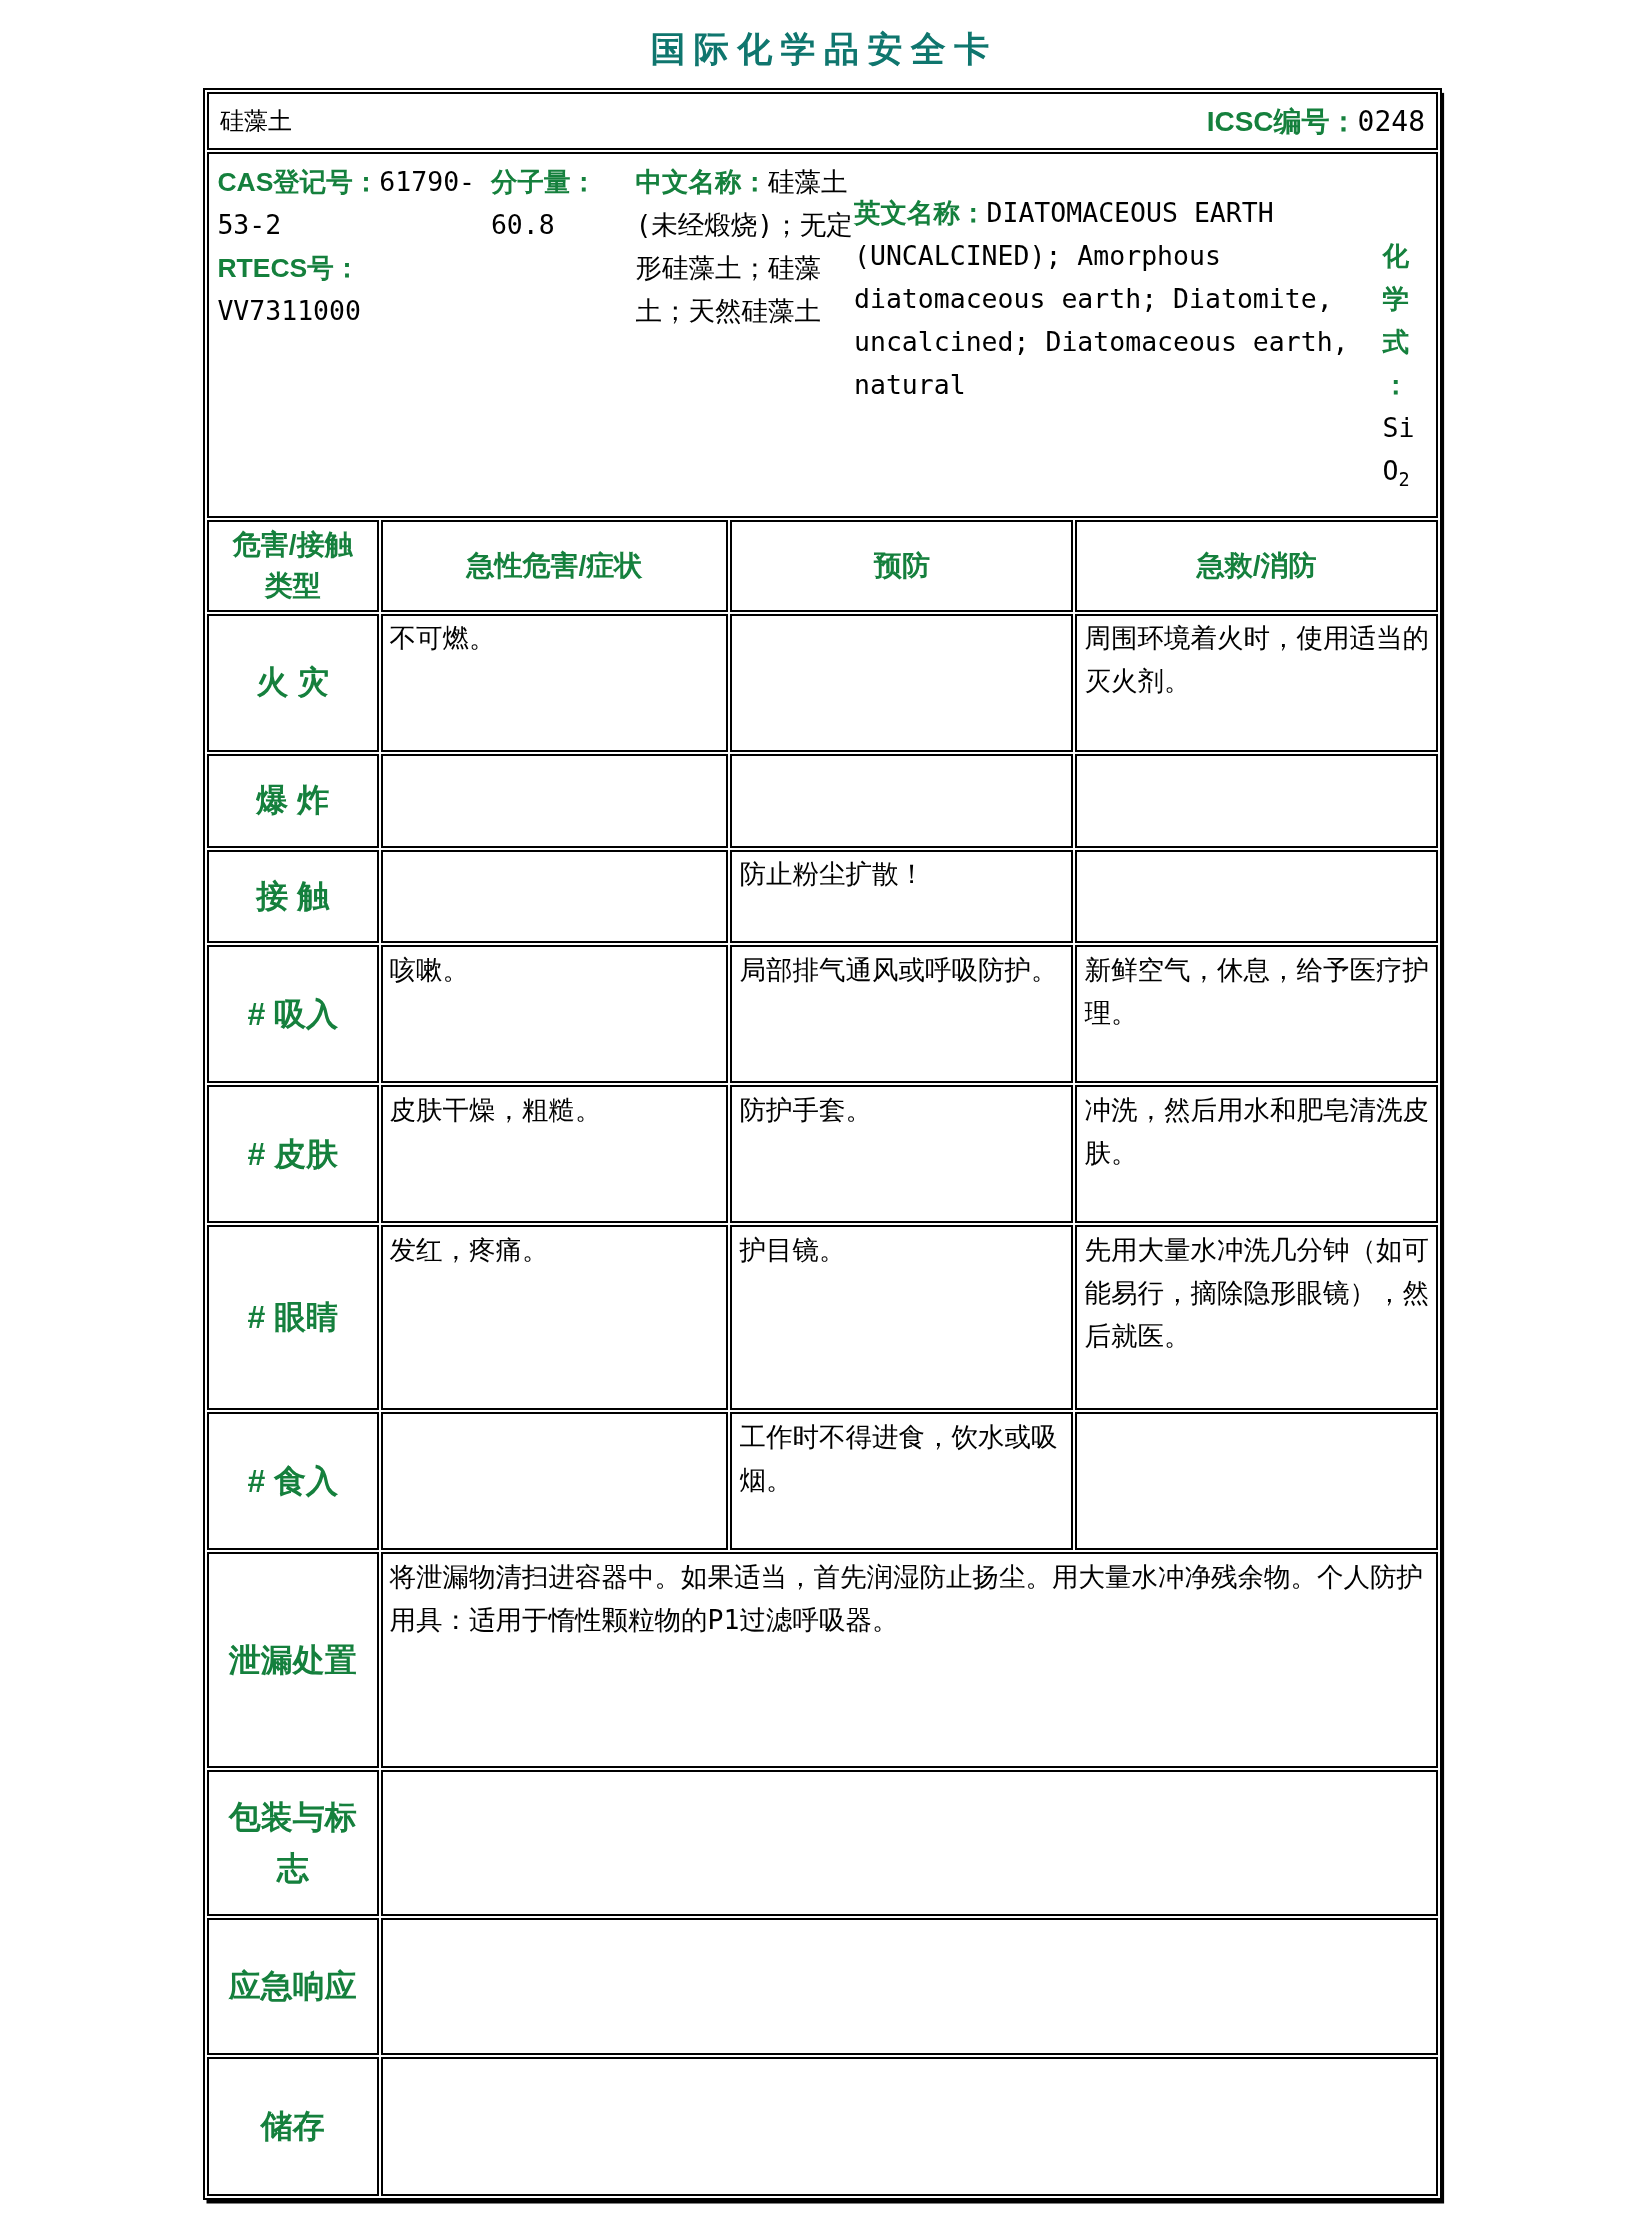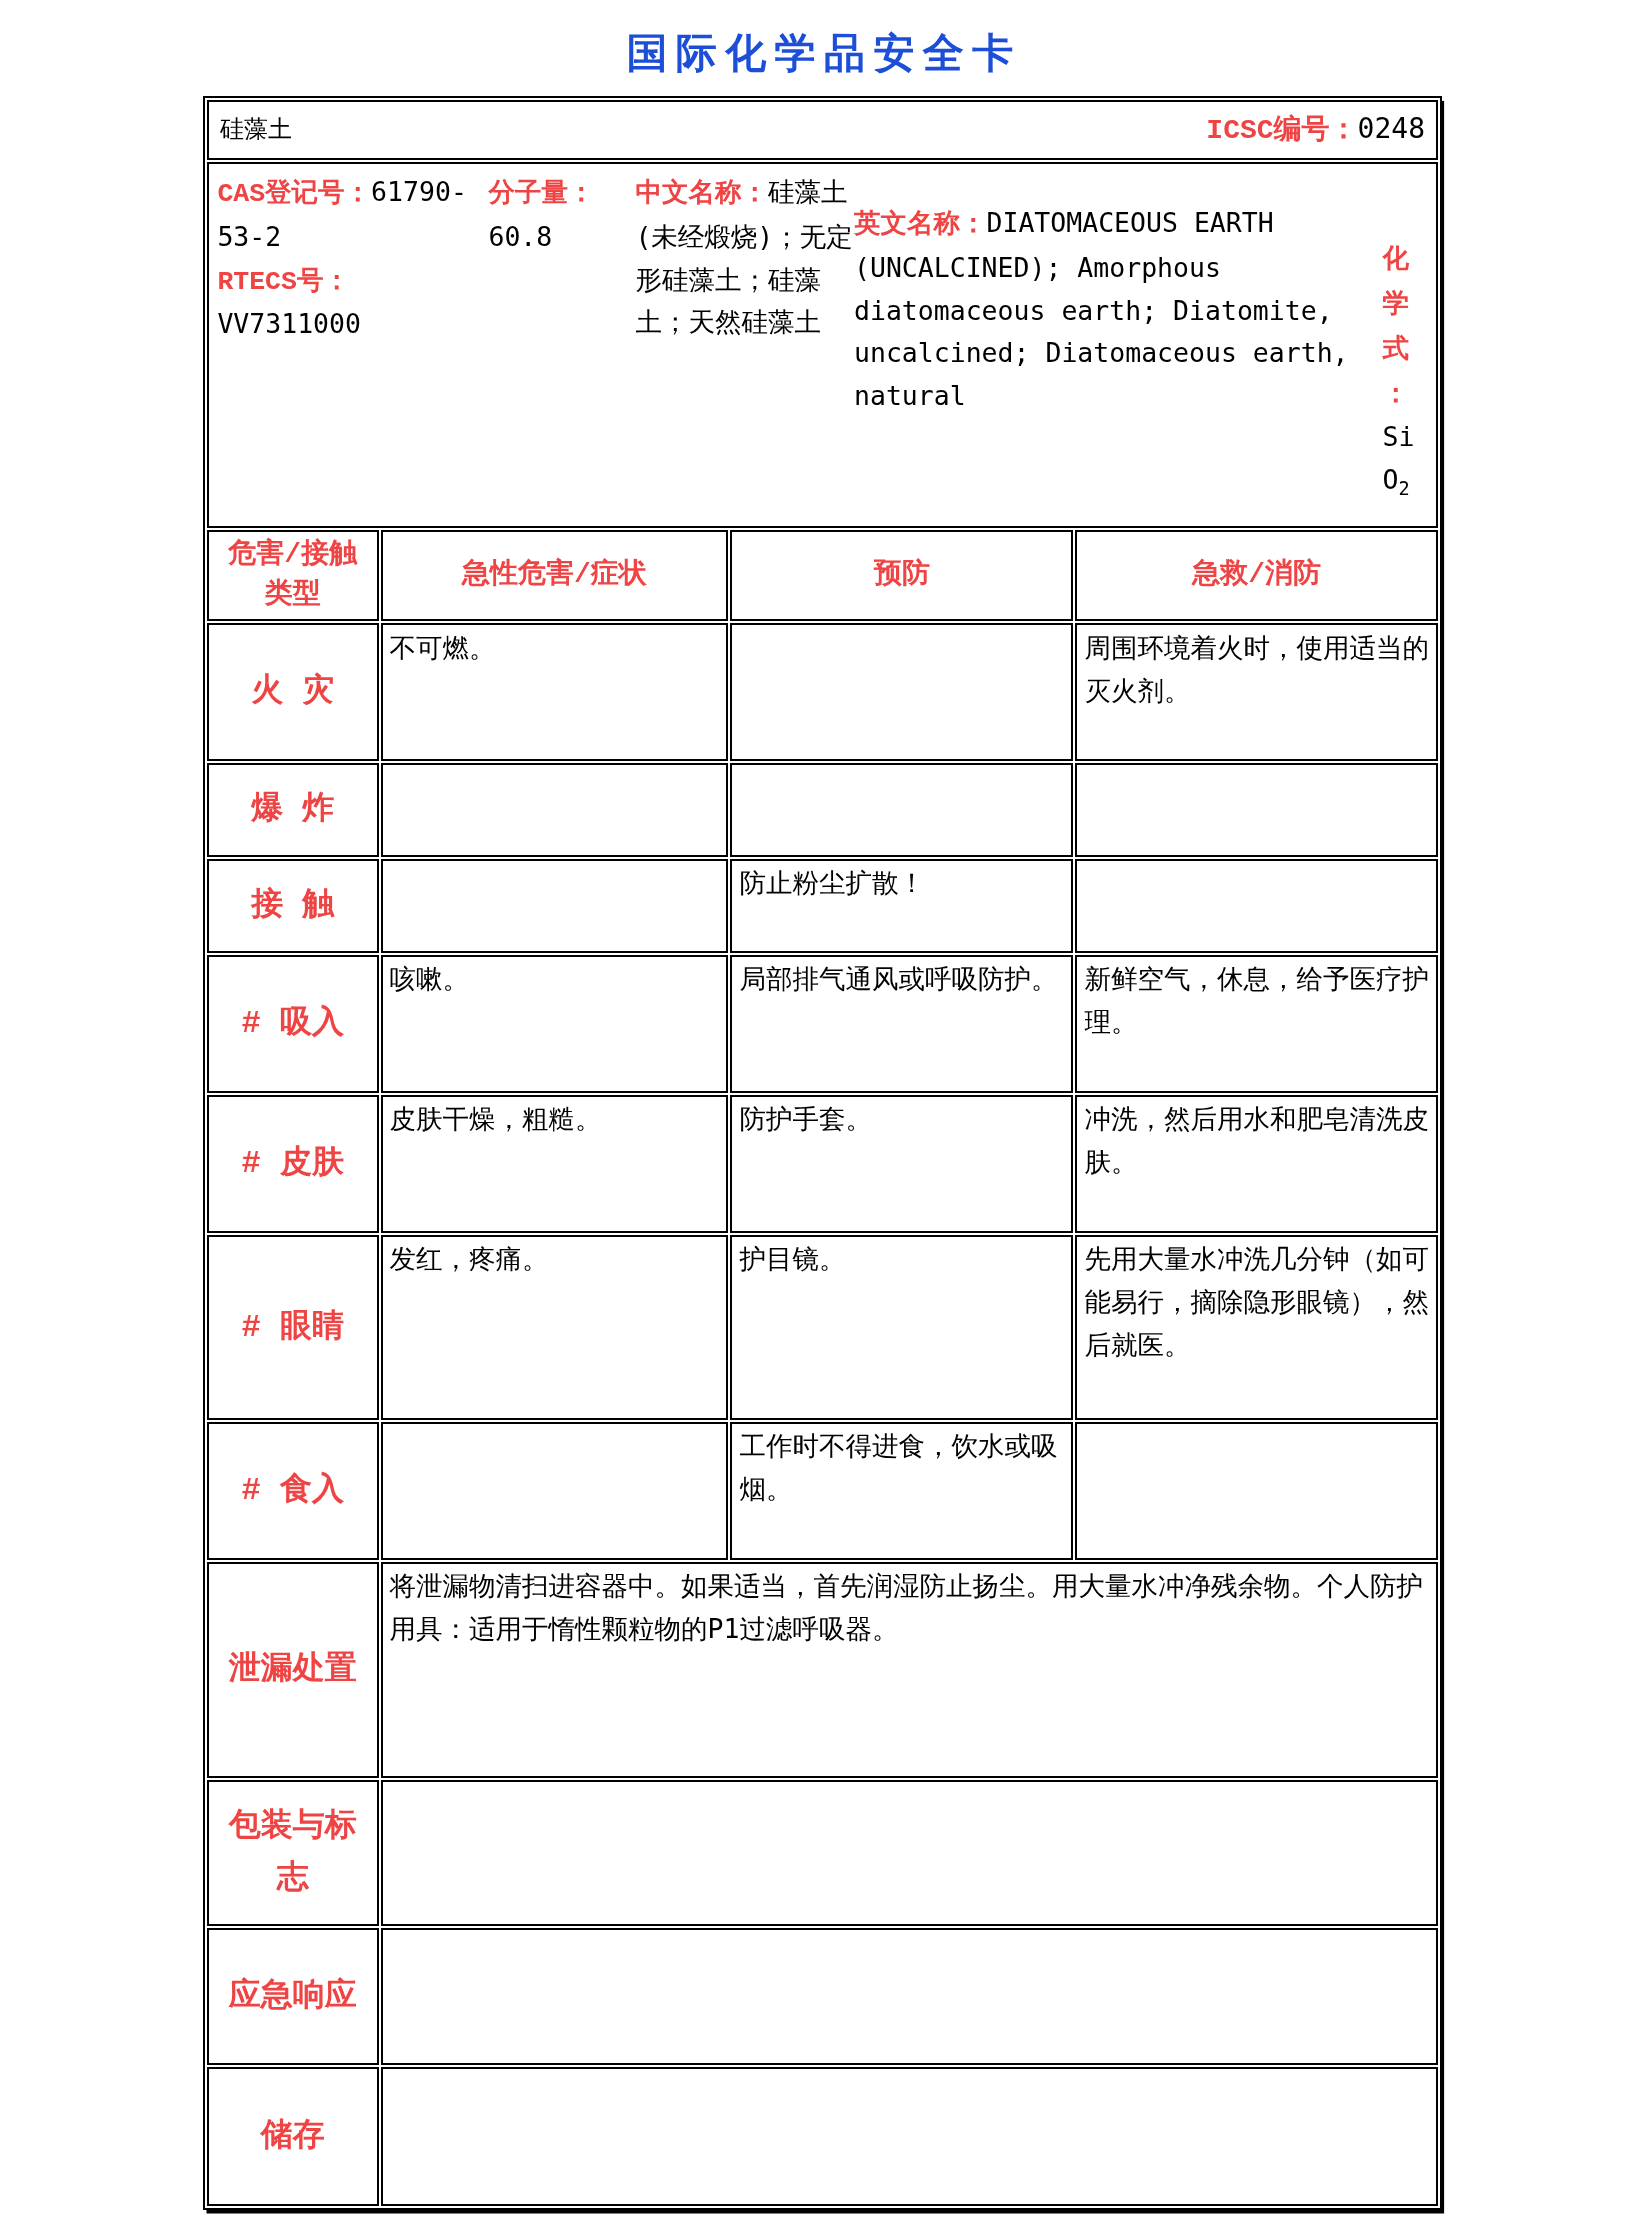--- a/index.html
+++ b/index.html
@@ -7,23 +7,23 @@
     width:1648px;height:2227px;overflow:hidden;
     font-family:"Liberation Sans",sans-serif;
     color:#000;
   }
   
   .page-title{
     margin:28px 0 0 0;
     text-align:center;
     font-family:"Liberation Serif",serif;
     font-weight:bold;
-    font-size:41px;
+    font-size:35px;
     letter-spacing:8.4px;
-    color:#1d4ed8;
+    color:#0f766e;
     line-height:1.25;
   }
   
   table.icsc{
     margin:16.7px 0 0 203px;
     width:1239px;
     table-layout:fixed;
     border-collapse:separate;
     border-spacing:2.8px;
     border:2.1px solid #000;
@@ -35,23 +35,23 @@
     vertical-align:top;
     font-size:26.5px;
     line-height:1.62;
     word-break:break-word;
   }
   .val{
     font-family:"DejaVu Sans Mono","Liberation Mono",monospace;
     color:#000;
   }
   .blue{
-    color:#ef4444;
+    color:#15803d;
     font-weight:bold;
-    font-family:Liberation Mono, monospace;
+    font-family:Liberation Sans, sans-serif;
   }
   
   td.title-cell{height:45px;padding:4.2px 11px;vertical-align:middle;}
   .title-flex{display:flex;justify-content:space-between;align-items:center;}
   .title-flex .name{font-size:24px;}
   .title-flex .icsc{font-size:28px;white-space:nowrap;}
   
   td.id-cell{height:348px;padding:7px 8.4px;}
   .id-wrap{display:flex;height:334px;}
   .id-left{width:418px;display:flex;flex-direction:row;justify-content:space-between;}

